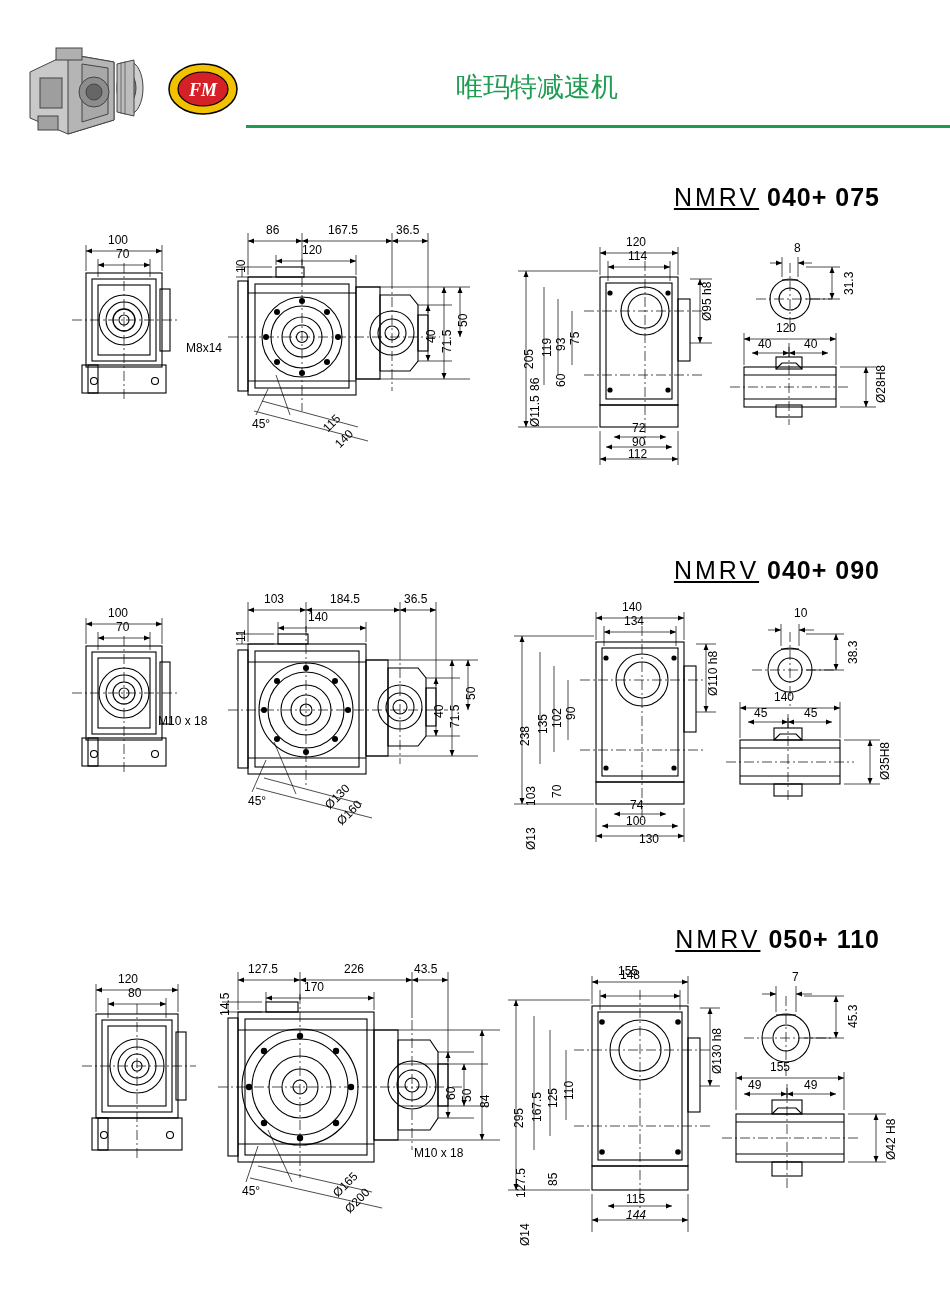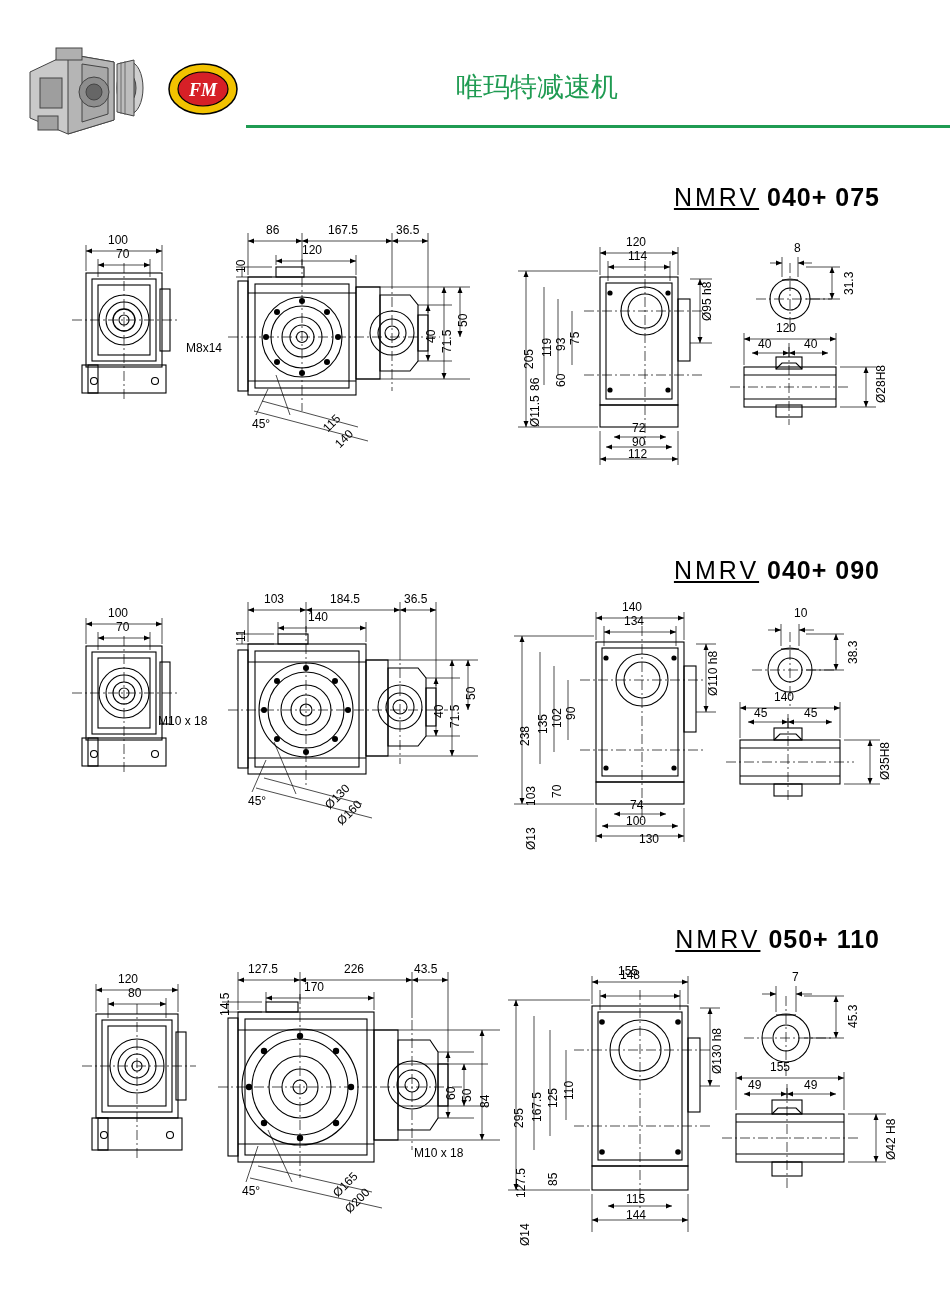--- a/index.html
+++ b/index.html
@@ -862,21 +862,21 @@
     <div class="lbl" style="left:620px;top:8px;">148</div>
     <div class="lbl rot" style="left:710px;top:114px;">Ø130 h8</div>
     <div class="lbl rot" style="left:512px;top:168px;">295</div>
     <div class="lbl rot" style="left:530px;top:162px;">167.5</div>
     <div class="lbl rot" style="left:546px;top:148px;">125</div>
     <div class="lbl rot" style="left:562px;top:140px;">110</div>
     <div class="lbl rot" style="left:514px;top:238px;">127.5</div>
     <div class="lbl rot" style="left:546px;top:226px;">85</div>
     <div class="lbl rot" style="left:518px;top:286px;">Ø14</div>
     <div class="lbl" style="left:626px;top:232px;">115</div>
-    <div class="lbl" style="left:626px;top:248px;">144</div>
+    <div class="lbl" style="left:626px;top:248px;font-style:italic;">144</div>
 
     <div class="lbl" style="left:792px;top:10px;">7</div>
     <div class="lbl rot" style="left:846px;top:68px;">45.3</div>
     <div class="lbl" style="left:770px;top:100px;">155</div>
     <div class="lbl" style="left:748px;top:118px;">49</div>
     <div class="lbl" style="left:804px;top:118px;">49</div>
     <div class="lbl rot" style="left:884px;top:200px;">Ø42 H8</div>
   </div>
 
 </div>

